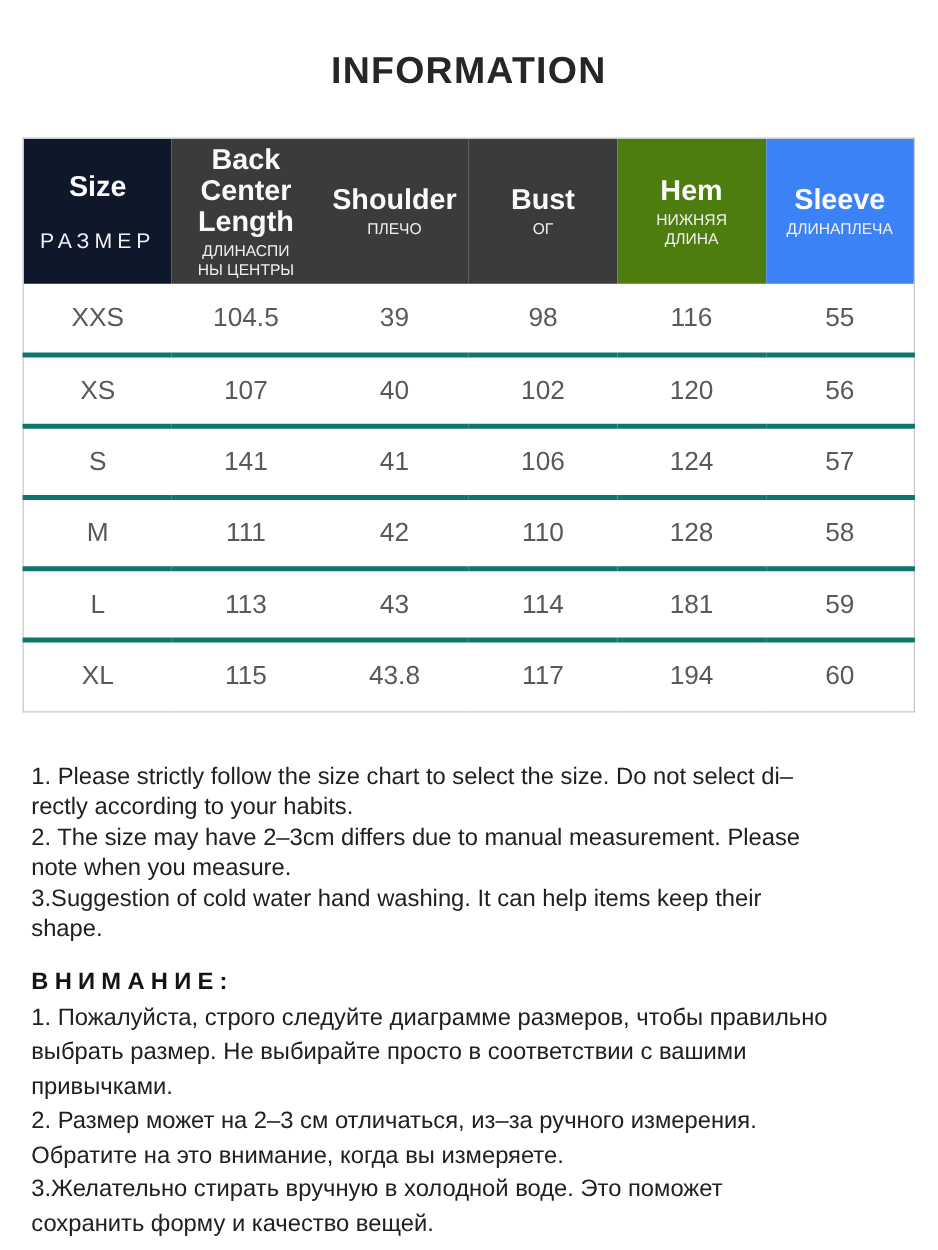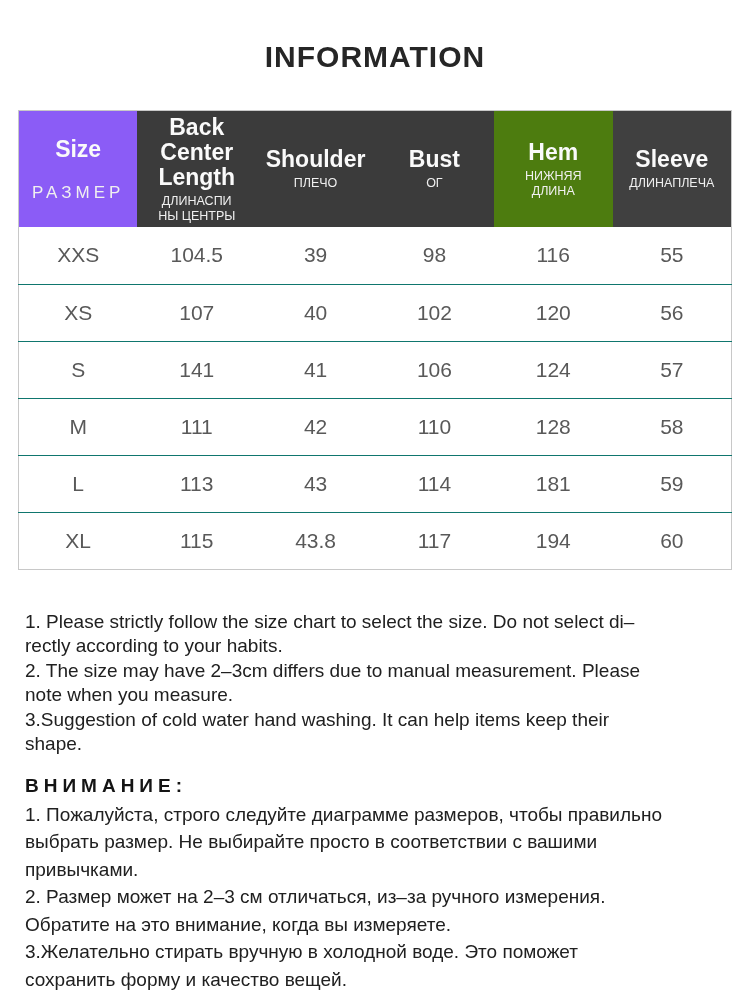--- a/index.html
+++ b/index.html
@@ -56,21 +56,21 @@
     line-height: 18px;
     letter-spacing: 4px;
     margin-top: 22px;
   }
   tbody td {
     height: 57px;
     text-align: center;
     vertical-align: middle;
     font-size: 21px;
     color: #595959;
-    border-top: 1px solid #0f766e;
+    border-top: 4px solid #0f766e;
   }
   tbody tr:first-child td { border-top: none; margin-left: 16px; }
   .notes {
     margin: 40px 25px 0 25px;
   }
   .note-heading-en {
     font-size: 21px;
     font-weight: bold;
     color: #141414;
     margin-bottom: 2px;
@@ -97,21 +97,21 @@
 </head>
 <body>
 
 <div class="page">
 
   <h1 class="title">INFORMATION</h1>
 
   <table class="size-table">
     <thead>
       <tr id="head-row">
-          <th style="background: #8b5cf6; color: rgb(255, 255, 255);">
+          <th style="background: #0f172a; color: rgb(255, 255, 255);">
             <div class="h-en">Size</div>
             <div class="h-ru spaced">РАЗМЕР</div>
           </th>
           <th style="background: rgb(59, 59, 59); color: rgb(255, 255, 255);">
             <div class="h-en">Back Center
 Length</div>
             <div class="h-ru">ДЛИНАСПИ
 НЫ ЦЕНТРЫ</div>
           </th>
           <th style="background: rgb(59, 59, 59); color: rgb(255, 255, 255);">
@@ -120,21 +120,21 @@
           </th>
           <th style="background: rgb(59, 59, 59); color: rgb(255, 255, 255);">
             <div class="h-en">Bust</div>
             <div class="h-ru">ОГ</div>
           </th>
           <th style="background: #4d7c0f; color: rgb(255, 255, 255);">
             <div class="h-en">Hem</div>
             <div class="h-ru">НИЖНЯЯ
 ДЛИНА</div>
           </th>
-          <th style="background: #404040; color: rgb(255, 255, 255);">
+          <th style="background: #3b82f6; color: rgb(255, 255, 255);">
             <div class="h-en">Sleeve</div>
             <div class="h-ru">ДЛИНАПЛЕЧА</div>
           </th>
         </tr>
     </thead>
     <tbody id="body-rows">
         <tr>
           <td>XXS</td>
           <td>104.5</td>
           <td>39</td>

